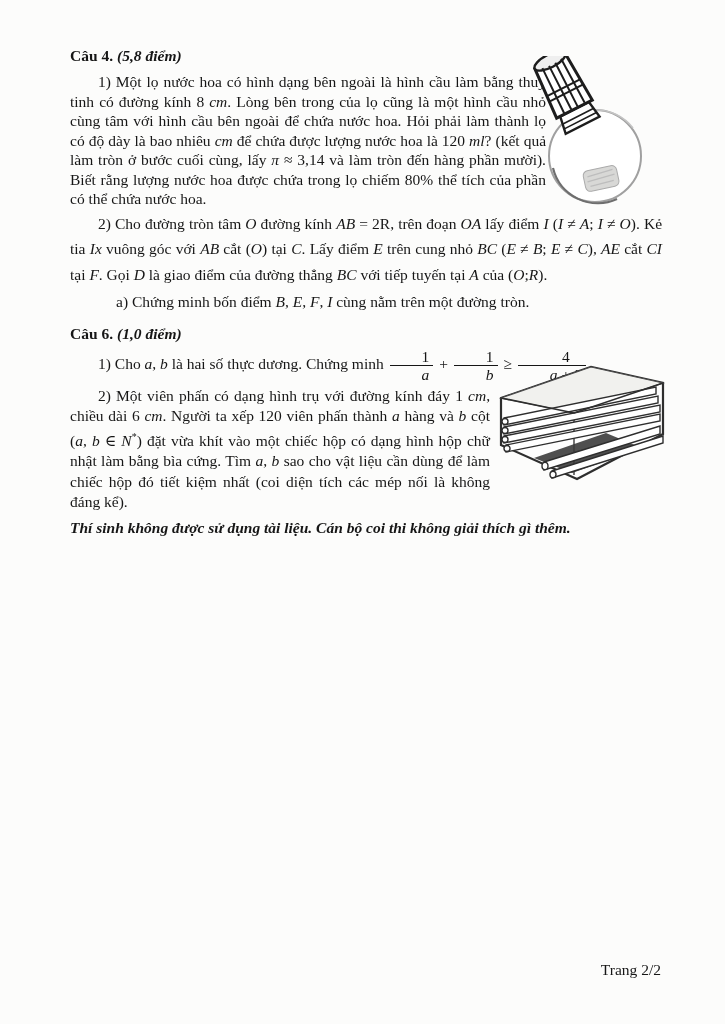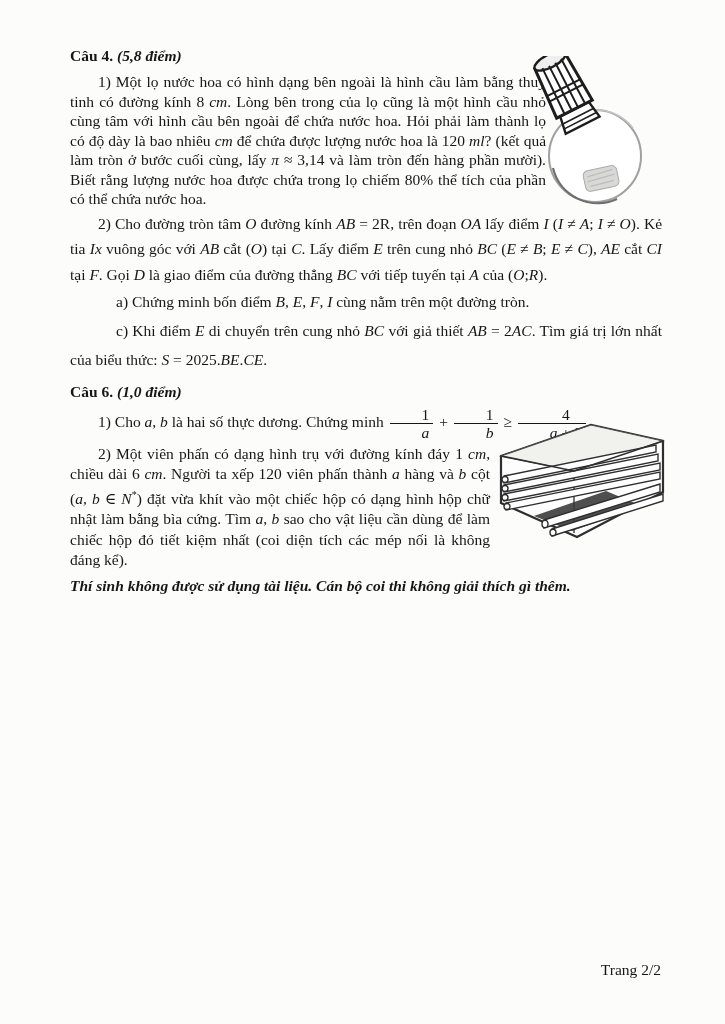--- a/index.html
+++ b/index.html
@@ -62,21 +62,20 @@
             <ellipse cx="0" cy="-64" rx="17" ry="6.5" fill="#efefef" stroke="#1d1d1d" stroke-width="2.4"></ellipse>
             <path d="M-10,-61 L-11,-11 M-3,-60 L-3,-11 M4,-60 L4,-11 M11,-61 L12,-11" stroke="#1d1d1d" stroke-width="2" fill="none"></path>
             <path d="M-19,-34 L19,-34 M-19,-28 L19,-28" stroke="#1d1d1d" stroke-width="2" fill="none"></path>
           </g>
         </svg>
       </figure>
 
       <p class="p1c5 just">1) Một lọ nước hoa có hình dạng bên ngoài là hình cầu làm bằng thuỷ tinh có đường kính 8 <i>cm</i>. Lòng bên trong của lọ cũng là một hình cầu nhỏ cùng tâm với hình cầu bên ngoài để chứa nước hoa. Hỏi phải làm thành lọ có độ dày là bao nhiêu <i>cm</i> để chứa được lượng nước hoa là 120 <i>ml</i>? (kết quả làm tròn ở bước cuối cùng, lấy <i>π</i> ≈ 3,14 và làm tròn đến hàng phần mười). Biết rằng lượng nước hoa được chứa trong lọ chiếm 80% thể tích của phần có thể chứa nước hoa.</p>
       <p class="p2c5 just">2) Cho đường tròn tâm <i>O</i> đường kính <i>AB</i> = 2R, trên đoạn <i>OA</i> lấy điểm <i>I</i> (<i>I</i> ≠ <i>A</i>; <i>I</i> ≠ <i>O</i>). Kẻ tia <i>Ix</i> vuông góc với <i>AB</i> cắt (<i>O</i>) tại <i>C</i>. Lấy điểm <i>E</i> trên cung nhỏ <i>BC</i> (<i>E</i> ≠ <i>B</i>; <i>E</i> ≠ <i>C</i>), <i>AE</i> cắt <i>CI</i> tại <i>F</i>. Gọi <i>D</i> là giao điểm của đường thẳng <i>BC</i> với tiếp tuyến tại <i>A</i> của (<i>O</i>;<i>R</i>).</p>
       <p class="item">a) Chứng minh bốn điểm <i>B</i>, <i>E</i>, <i>F</i>, <i>I</i> cùng nằm trên một đường tròn.</p>
-      <p class="item just">c) Khi điểm <i>E</i> di chuyển trên cung nhỏ <i>BC</i> với giả thiết <i>AB</i> = 2<i>AC</i>. Tìm giá trị lớn nhất của biểu thức: <i>S</i> = 2025.<i>BE</i>.<i>CE</i>.</p>
     </section>
 
     <section class="sec cau6">
       <p class="heading"><span>Câu 6.</span><span class="pts">(1,0 điểm)</span></p>
 
       <figure class="fig fig-chalk">
         <svg width="176" height="122" viewBox="0 0 176 122">
 
           <polygon points="7,37 97,6 169,22 169,73 83,118 7,84" fill="#fdfdfd" stroke="#2e2e2e" stroke-width="2.2"></polygon>
 

